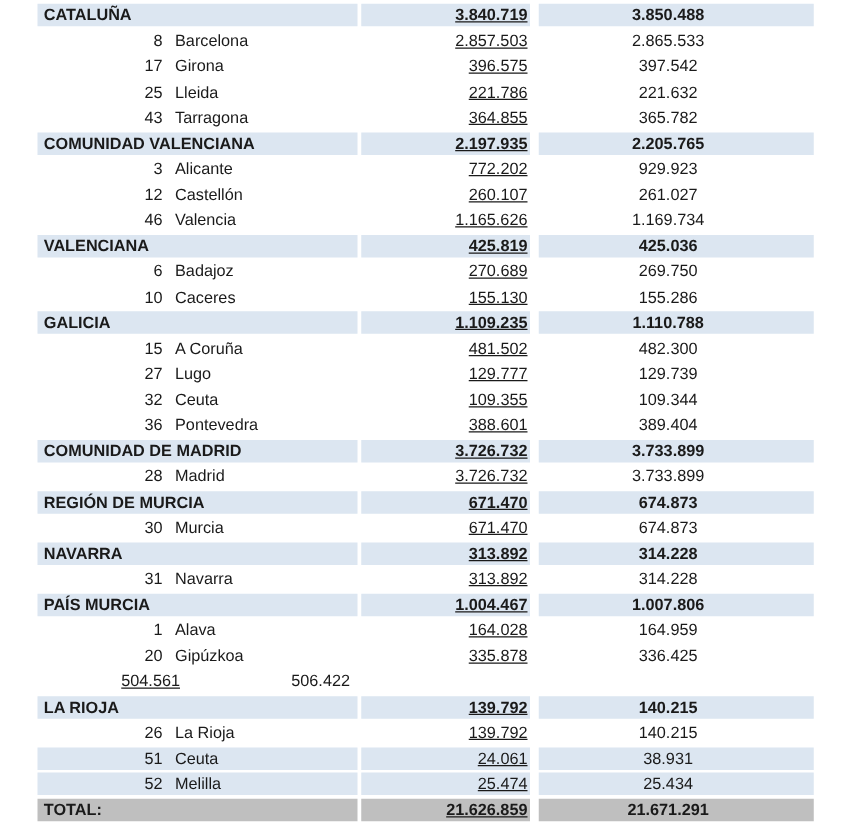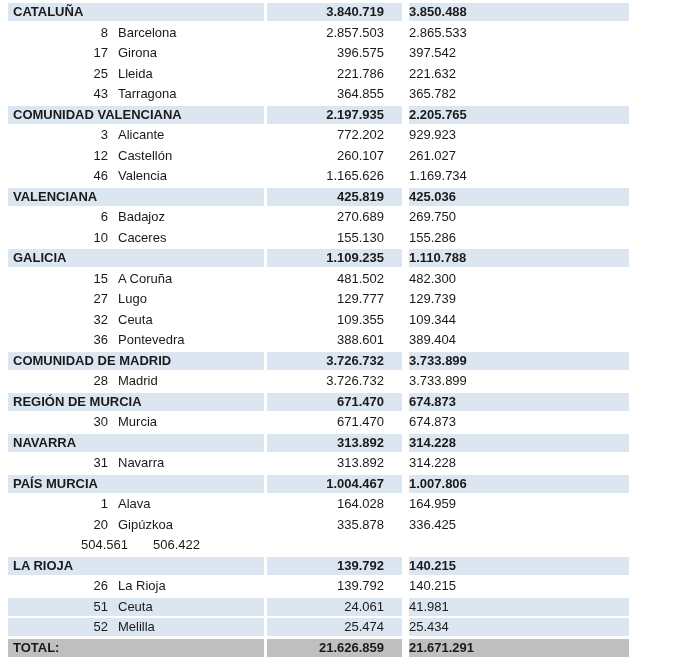--- a/index.html
+++ b/index.html
@@ -15,23 +15,23 @@
     width:657px;
   }
   .row{
     display:flex;
     height:18px;
     margin-bottom:2.5px;
     line-height:18px;
     font-size:13px;
     white-space:nowrap;
   }
-  .c1{width:256px;display:flex;}
-  .c2{width:135px;margin-left:3px;text-align:right;padding-right:18px;box-sizing:border-box;}
-  .c3{width:220px;margin-left:7px;text-align:left;padding-right:13px;box-sizing:border-box;}
+  .c1{width:256px;display:flex;margin-left:22px;}
+  .c2{width:135px;margin-left:3px;text-align:right;padding-right:2px;box-sizing:border-box;text-decoration:underline;}
+  .c3{width:220px;margin-left:7px;text-align:center;padding-right:13px;box-sizing:border-box;}
   .row.region .c1,.row.region .c2,.row.region .c3,
   .row.province-highlight .c1,.row.province-highlight .c2,.row.province-highlight .c3{
     background:var(--region-bg,#dce6f1);
   }
   .row.total .c1,.row.total .c2,.row.total .c3{
     background:var(--total-bg,#bfbfbf);
   }
   .row.region,.row.total{font-weight:bold;}
   .region-name,.total-label{padding-left:5px;}
   .code{display:inline-block;width:100px;text-align:right;}
@@ -259,21 +259,21 @@
       </div>
       <div class="c2">139.792</div>
       <div class="c3">140.215</div>
     </div>
     <div class="row province-highlight">
       <div class="c1">
         <span class="code">51</span>
         <span class="pname">Ceuta</span>
       </div>
       <div class="c2">24.061</div>
-      <div class="c3">41.981</div>
+      <div class="c3">38.931</div>
     </div>
     <div class="row province-highlight">
       <div class="c1">
         <span class="code">52</span>
         <span class="pname">Melilla</span>
       </div>
       <div class="c2">25.474</div>
       <div class="c3">25.434</div>
     </div>
     <div class="row total">

